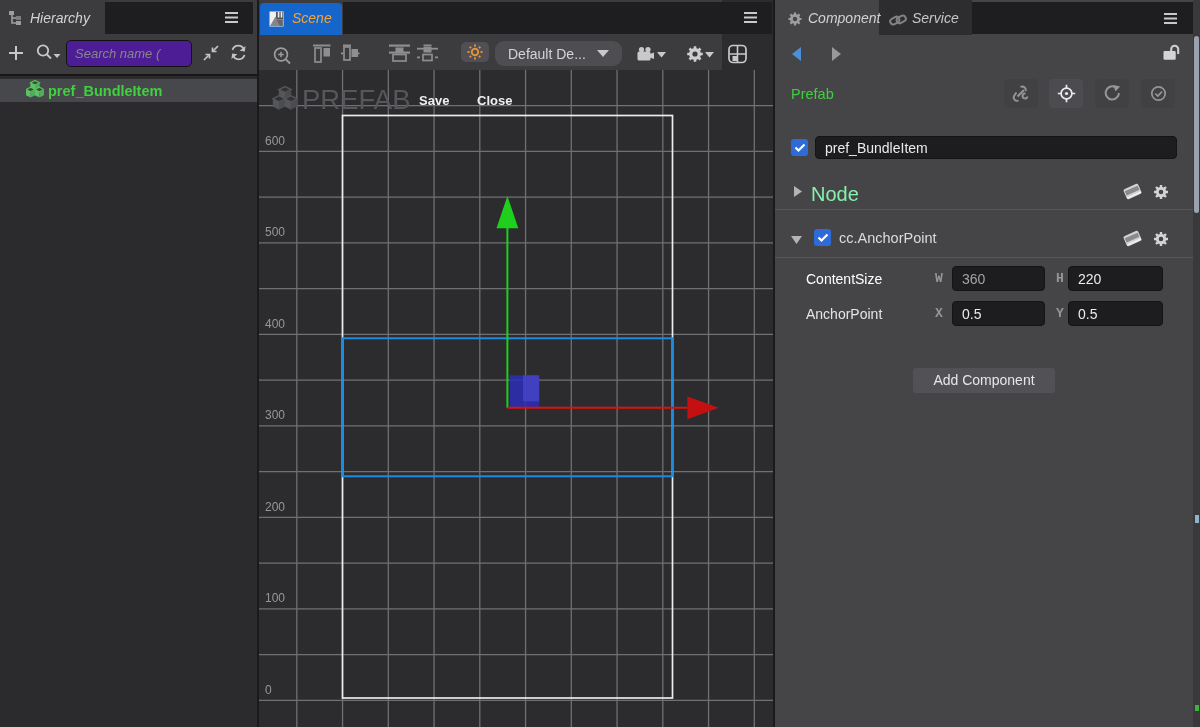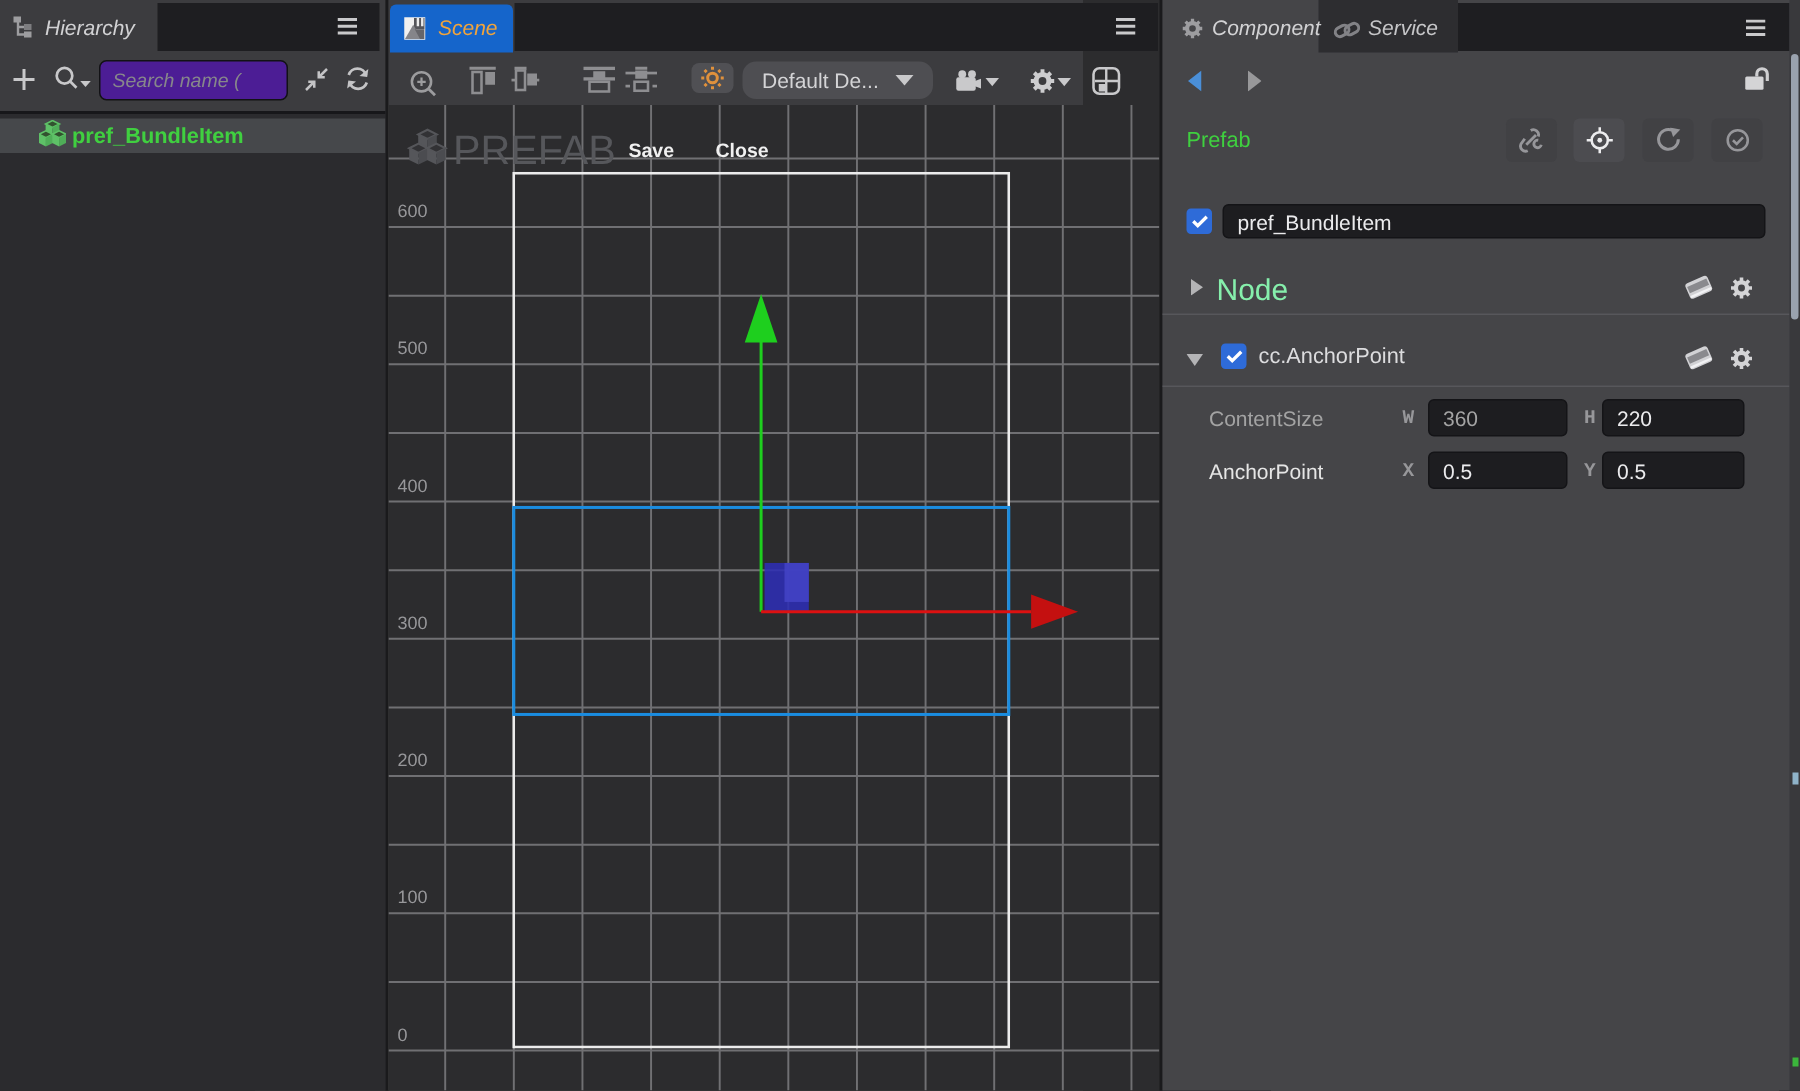--- a/index.html
+++ b/index.html
@@ -338,34 +338,35 @@
       <circle cx="8" cy="8" r="5.2"></circle>
       <g stroke="#d4d4d6" stroke-width="2.4">
           <path d="M8 1 L8 15 M1 8 L15 8"></path>
           <path d="M3 3 L13 13 M13 3 L3 13"></path>
         </g>
       <circle cx="8" cy="8" r="2.3" fill="#454548"></circle>
     </g>
   </svg>
   <div class="abs" style="left:0;top:257px;width:418px;height:1px;background:#57575b;"></div>
 
-  <div class="abs" style="left:31px;top:271px;font-size:14px;color:#a3a3a3;">ContentSize</div>
+  <div class="abs" style="left:31px;top:271px;font-size:14px;color:#ffffff;">ContentSize</div>
   <div class="abs" style="left:160px;top:271px;font-size:13px;font-weight:700;font-family:'Liberation Mono',monospace;color:#97979a;">W</div>
   <div class="abs" style="left:177px;top:266px;width:93px;height:25px;background:#1d1d20;border:1px solid #141417;border-radius:4px;box-sizing:border-box;"></div>
   <div class="abs" style="left:187px;top:271px;font-size:14px;color:#a3a3a3;">360</div>
   <div class="abs" style="left:281px;top:271px;font-size:13px;font-weight:700;font-family:'Liberation Mono',monospace;color:#97979a;">H</div>
   <div class="abs" style="left:293px;top:266px;width:95px;height:25px;background:#1d1d20;border:1px solid #141417;border-radius:4px;box-sizing:border-box;"></div>
   <div class="abs" style="left:303px;top:271px;font-size:14px;color:#ebebed;">220</div>
 
   <div class="abs" style="left:31px;top:306px;font-size:14px;color:#e5e5e5;">AnchorPoint</div>
   <div class="abs" style="left:160px;top:306px;font-size:13px;font-weight:700;font-family:'Liberation Mono',monospace;color:#97979a;">X</div>
   <div class="abs" style="left:177px;top:301px;width:93px;height:25px;background:#1d1d20;border:1px solid #141417;border-radius:4px;box-sizing:border-box;"></div>
   <div class="abs" style="left:187px;top:306px;font-size:14px;color:#ebebed;">0.5</div>
   <div class="abs" style="left:281px;top:306px;font-size:13px;font-weight:700;font-family:'Liberation Mono',monospace;color:#97979a;">Y</div>
   <div class="abs" style="left:293px;top:301px;width:95px;height:25px;background:#1d1d20;border:1px solid #141417;border-radius:4px;box-sizing:border-box;"></div>
   <div class="abs" style="left:303px;top:306px;font-size:14px;color:#ebebed;">0.5</div>
 
+  <div class="abs" style="left:138px;top:368px;width:142px;height:25px;background:#525256;border-radius:3px;text-align:center;line-height:25px;font-size:14px;color:#e6e6e8;">Add Component</div>
 
   <div class="abs" style="left:418px;top:0;width:7px;height:727px;background:#39393c;"></div>
   <div class="abs" style="left:419px;top:36px;width:5px;height:177px;background:#9aa2ae;border-radius:3px;"></div>
   <div class="abs" style="left:420px;top:515px;width:4px;height:8px;background:#8fb3c9;"></div>
   <div class="abs" style="left:420px;top:705px;width:4px;height:6px;background:#3bb53b;"></div>
 </div>
 
 </body></html>

